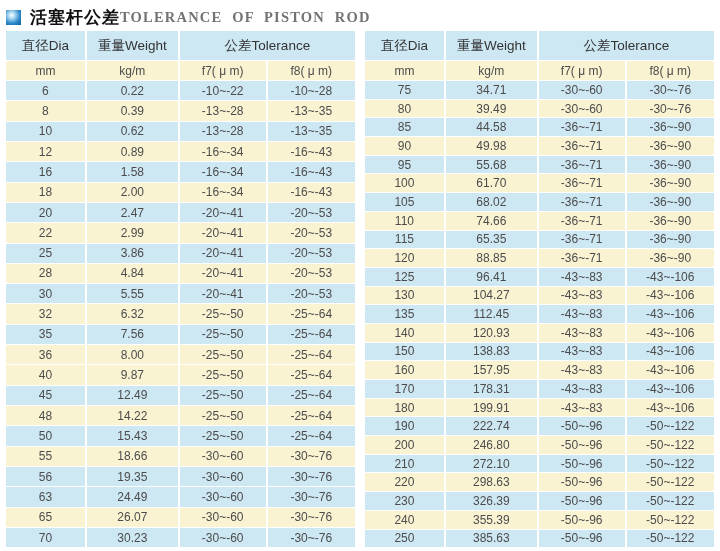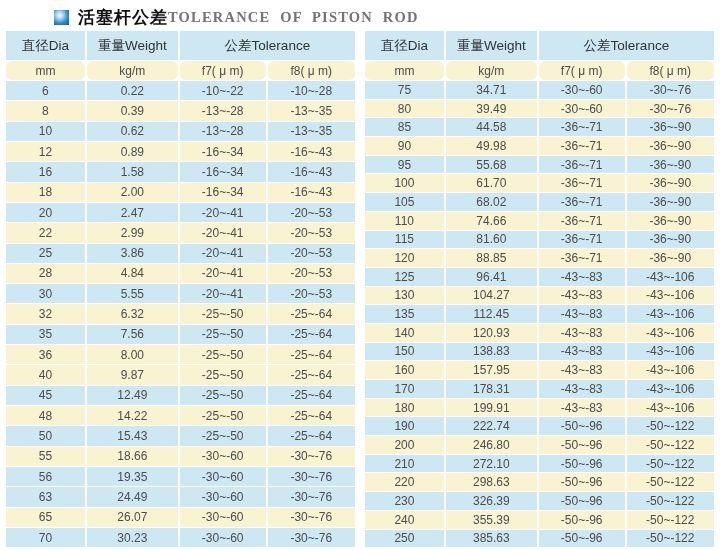--- a/index.html
+++ b/index.html
@@ -8,21 +8,21 @@
     --text:#4c4c4c;
     --head-text:#333333;
   }
   *{box-sizing:border-box;}
   html,body{margin:0;padding:0;}
   body{
     width:720px;height:551px;background:#ffffff;overflow:hidden;
     font-family:"Liberation Sans", sans-serif;
   }
   .title-bar{
-    display:flex;align-items:center;height:30px;padding:4px 4px 0 6px;margin-left:48px;
+    display:flex;align-items:center;height:30px;padding:4px 4px 0 6px;
   }
   .title-icon{
     width:15px;height:15px;flex:0 0 15px;margin-right:9px;
     background:radial-gradient(circle at 38% 35%, #ffffff 0%, #9ed2ef 28%, #2b86c8 62%, #0d5d9a 100%);
   }
   .title-zh{
     font-family:"Liberation Serif", serif;font-weight:bold;
     font-size:17px;color:#101010;letter-spacing:1px;white-space:nowrap;
   }
   .title-en{
@@ -39,21 +39,21 @@
   table.spec col.c-f8{width:25.5%;}
   table.spec th, table.spec td{
     text-align:center;vertical-align:middle;padding:0;overflow:hidden;white-space:nowrap;
   }
   tr.head-row th{
     background:var(--row-blue);height:29px;font-size:13.5px;
     font-weight:normal;color:var(--head-text);
   }
   tr.unit-row th{
     background:var(--row-yellow);height:19px;font-size:12px;
-    font-weight:normal;color:var(--text);border-radius:6px;
+    font-weight:normal;color:var(--text);
   }
   tbody td{font-size:12px;height:17.7px;color:var(--text);}
   tbody tr.blue td{background:var(--row-blue);}
   tbody tr.yellow td{background:var(--row-yellow);}
 </style>
 </head>
 <body>
 
 <div class="page">
 
@@ -291,21 +291,21 @@
             <td>-36~-90</td>
           </tr>
           <tr class="yellow">
             <td>110</td>
             <td>74.66</td>
             <td>-36~-71</td>
             <td>-36~-90</td>
           </tr>
           <tr class="blue">
             <td>115</td>
-            <td>81.60</td>
+            <td>65.35</td>
             <td>-36~-71</td>
             <td>-36~-90</td>
           </tr>
           <tr class="yellow">
             <td>120</td>
             <td>88.85</td>
             <td>-36~-71</td>
             <td>-36~-90</td>
           </tr>
           <tr class="blue">

